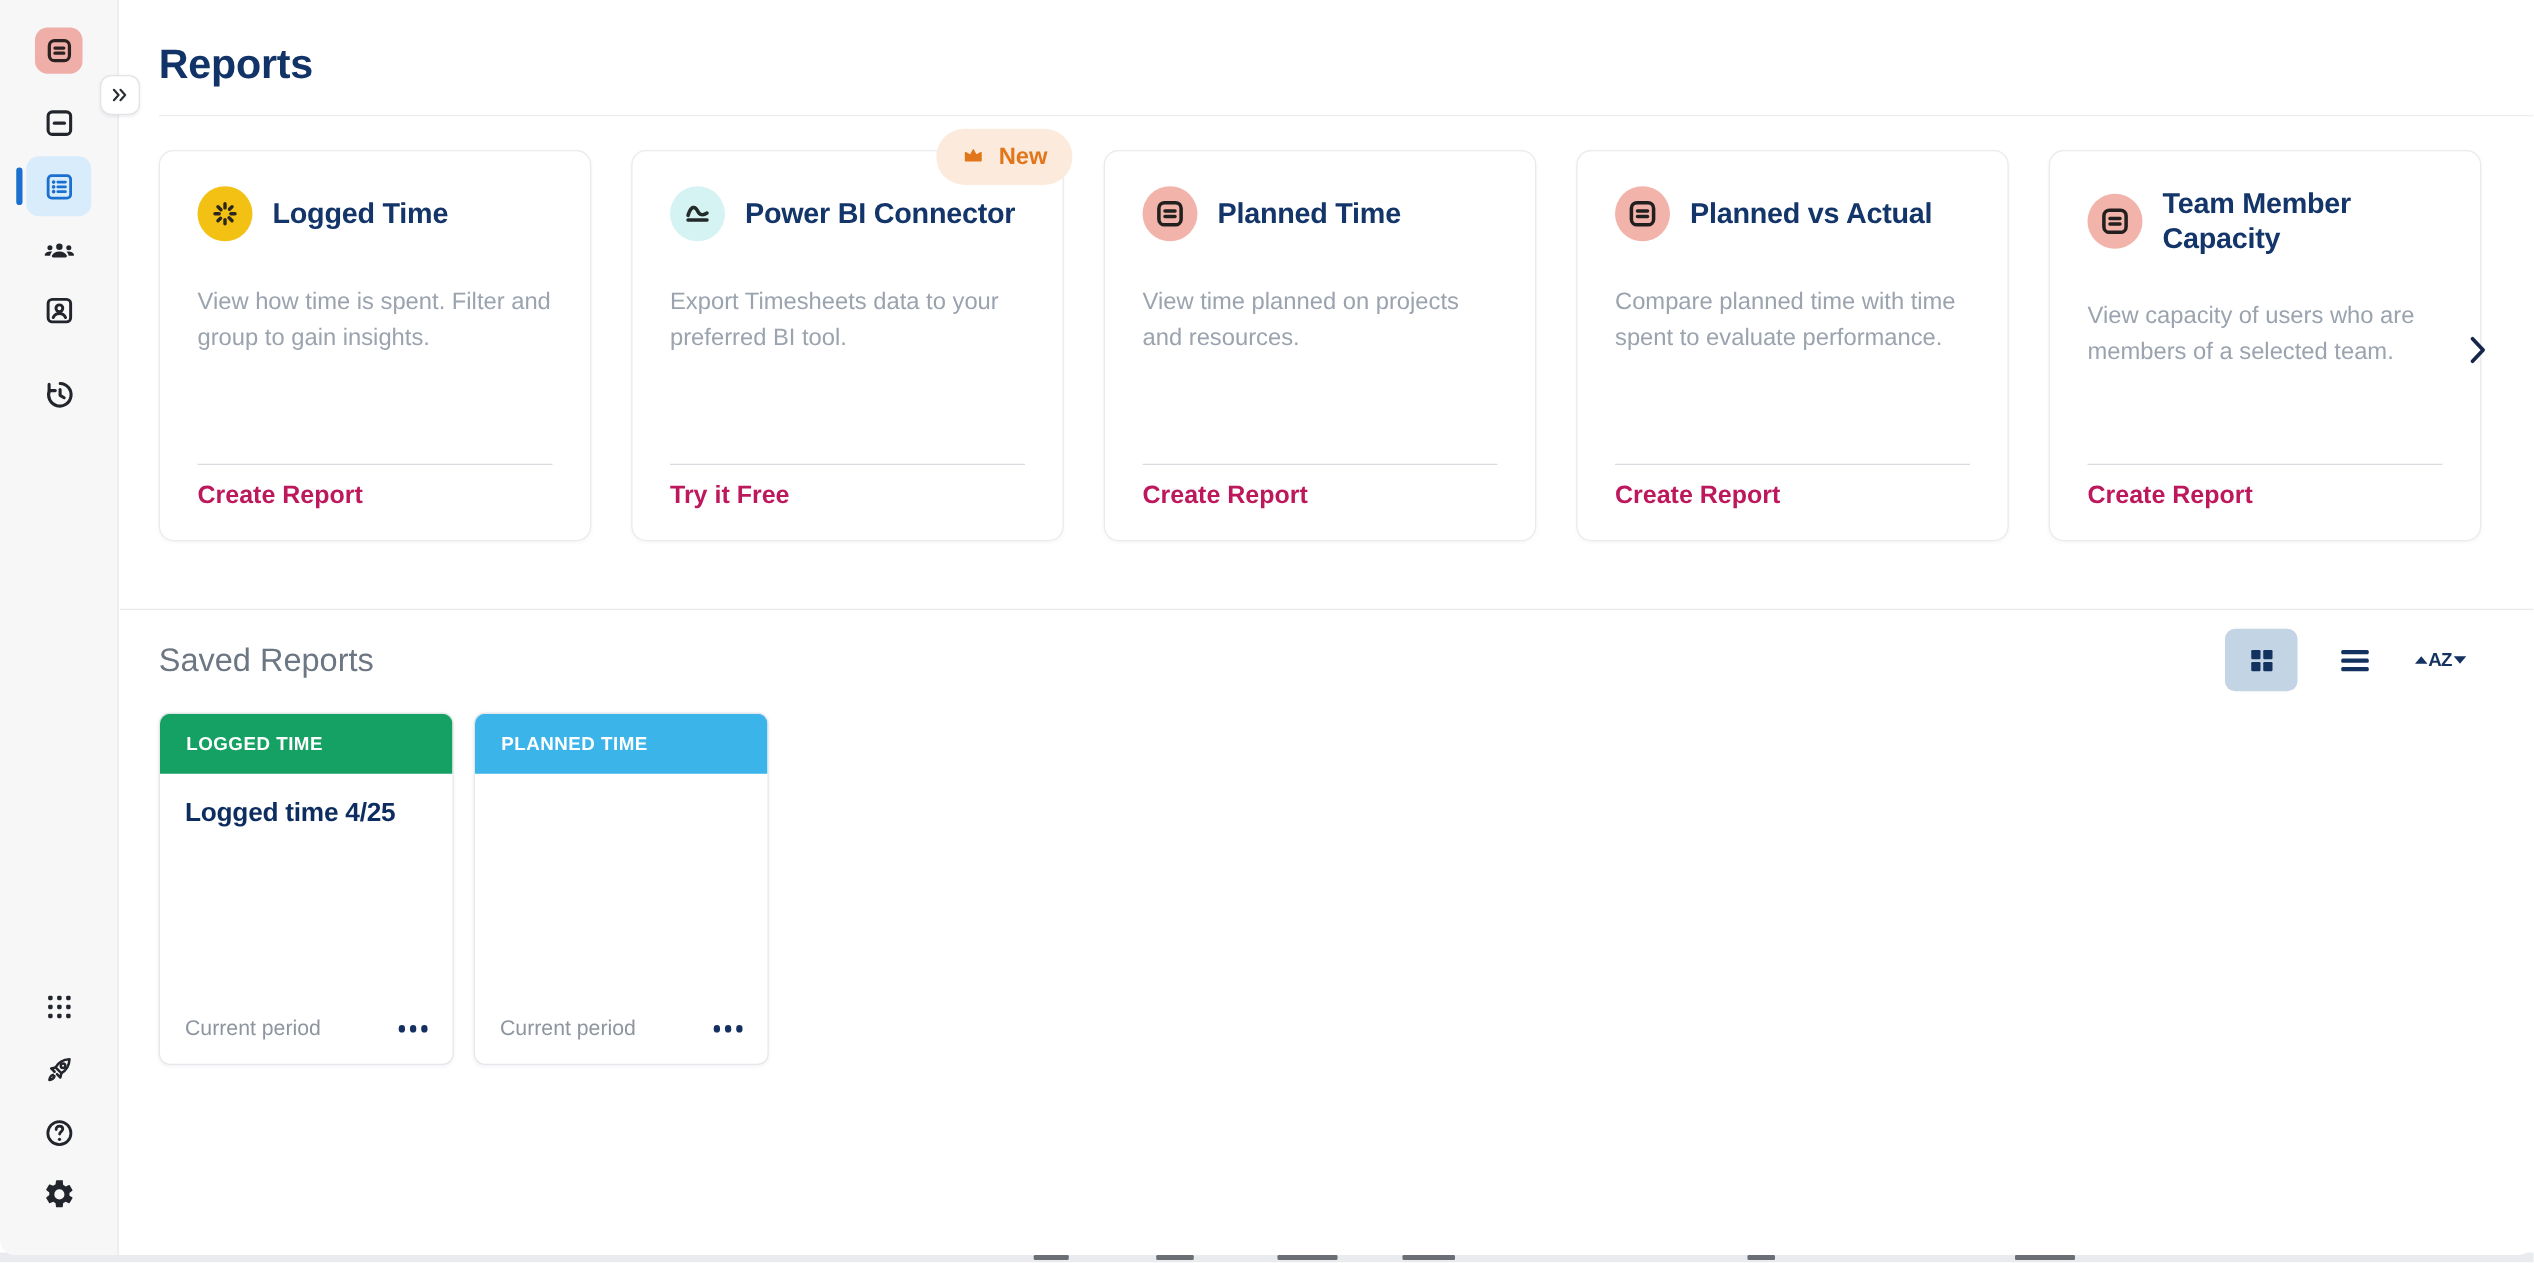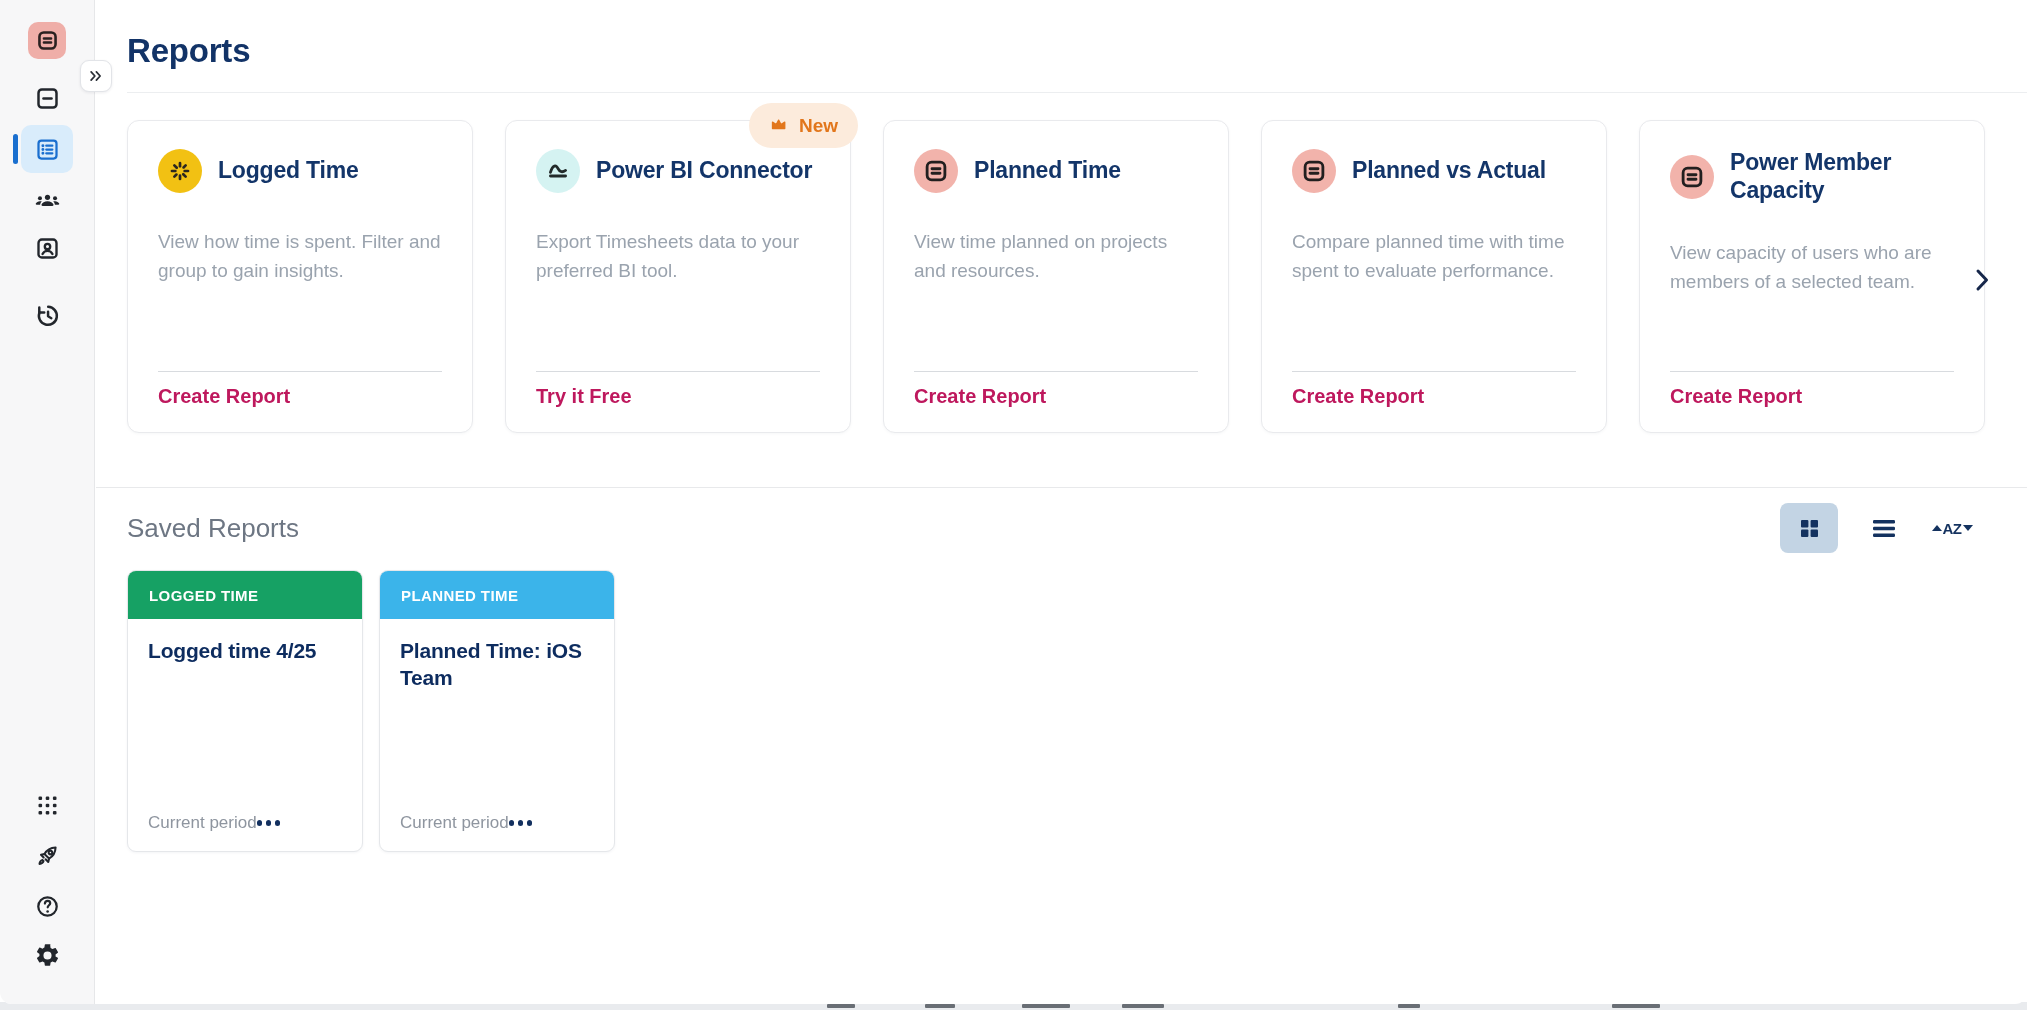--- a/index.html
+++ b/index.html
@@ -85,21 +85,21 @@
 
   .saved-cards { position:absolute; left:31px; top:570px; display:flex; gap:16px; }
   .scard { width:236px; height:282px; background:#fff; border:1px solid #e5e7ea; border-radius:9px;
            overflow:hidden; display:flex; flex-direction:column; cursor:pointer;
            box-shadow:0 1px 3px rgba(23,43,77,.05); }
   .scard-band { height:48px; display:flex; align-items:center; padding-left:21px; color:#ffffff;
                 font-size:15px; font-weight:700; letter-spacing:.4px; text-transform:uppercase; flex:0 0 48px; }
   .scard-title { padding:18px 16px 0 20px; font-size:21px; font-weight:700; color:#0d2c5f;
                  line-height:1.3; letter-spacing:-.2px; white-space:pre-line; }
   .scard-spacer { flex:1; }
-  .scard-footer { display:flex; align-items:center; justify-content:flex-start; padding:0 20px 18px 20px; }
+  .scard-footer { display:flex; align-items:center; justify-content:space-between; padding:0 20px 18px 20px; }
   .scard-period { font-size:17px; color:#8e959f; }
   .kebab { display:flex; gap:3.5px; align-items:center; cursor:pointer; padding:4px 0; }
   .kebab i { width:5.5px; height:5.5px; border-radius:50%; background:#13305f; display:block; }
 </style>
 </head>
 <body>
 
 <div class="taskbar-strip">
   <span class="frag" style="left:827px;width:28px"></span>
   <span class="frag" style="left:925px;width:30px"></span>
@@ -297,21 +297,21 @@
       </section>
 
       <section class="tcard">
         <div class="tcard-head">
           <span class="icon-circle" style="background: rgb(242, 179, 171);">
             <svg viewBox="0 0 24 24" fill="none" stroke="#221f1f">
               <rect x="3.8" y="3.8" width="16.4" height="16.4" rx="4.2" stroke-width="2.6"></rect>
               <path d="M8.3 9.9h7.4M8.3 14.1h7.4" stroke-width="2.6" stroke-linecap="round"></path>
             </svg>
           </span>
-          <h2 class="tcard-title">Power Member
+          <h2 class="tcard-title">Team Member
 Capacity</h2>
         </div>
         <p class="tcard-desc">View capacity of users who are
 members of a selected team.</p>
         <div class="tcard-spacer"></div>
         <div class="tcard-rule"></div>
         <a class="tcard-link">Create Report</a>
       </section>
     </div>
 
@@ -364,22 +364,20 @@
               <i></i>
               <i></i>
             </span>
         </div>
       </article>
 
       <article class="scard">
         <div class="scard-band" style="background: rgb(59, 180, 234);">
           <span>PLANNED TIME</span>
         </div>
-        <h3 class="scard-title">Planned Time: iOS
-Team</h3>
         <div class="scard-spacer"></div>
         <div class="scard-footer">
           <span class="scard-period">Current period</span>
           <span class="kebab">
               <i></i>
               <i></i>
               <i></i>
             </span>
         </div>
       </article>

